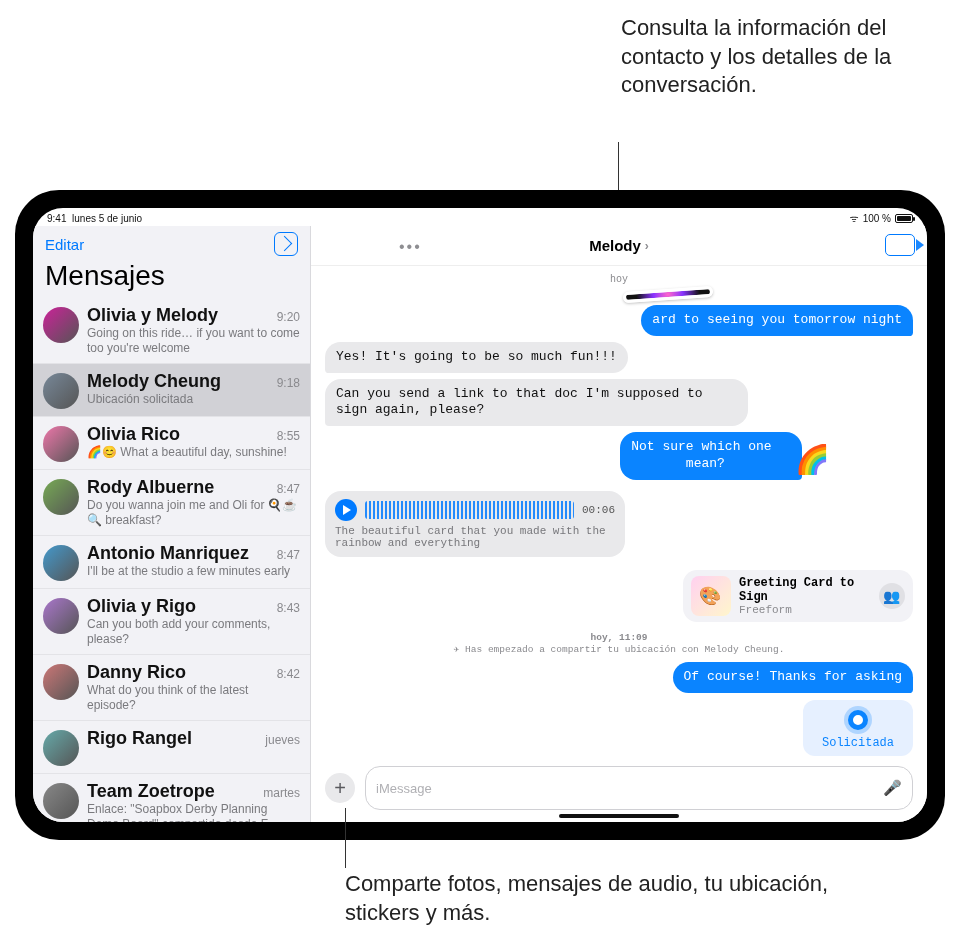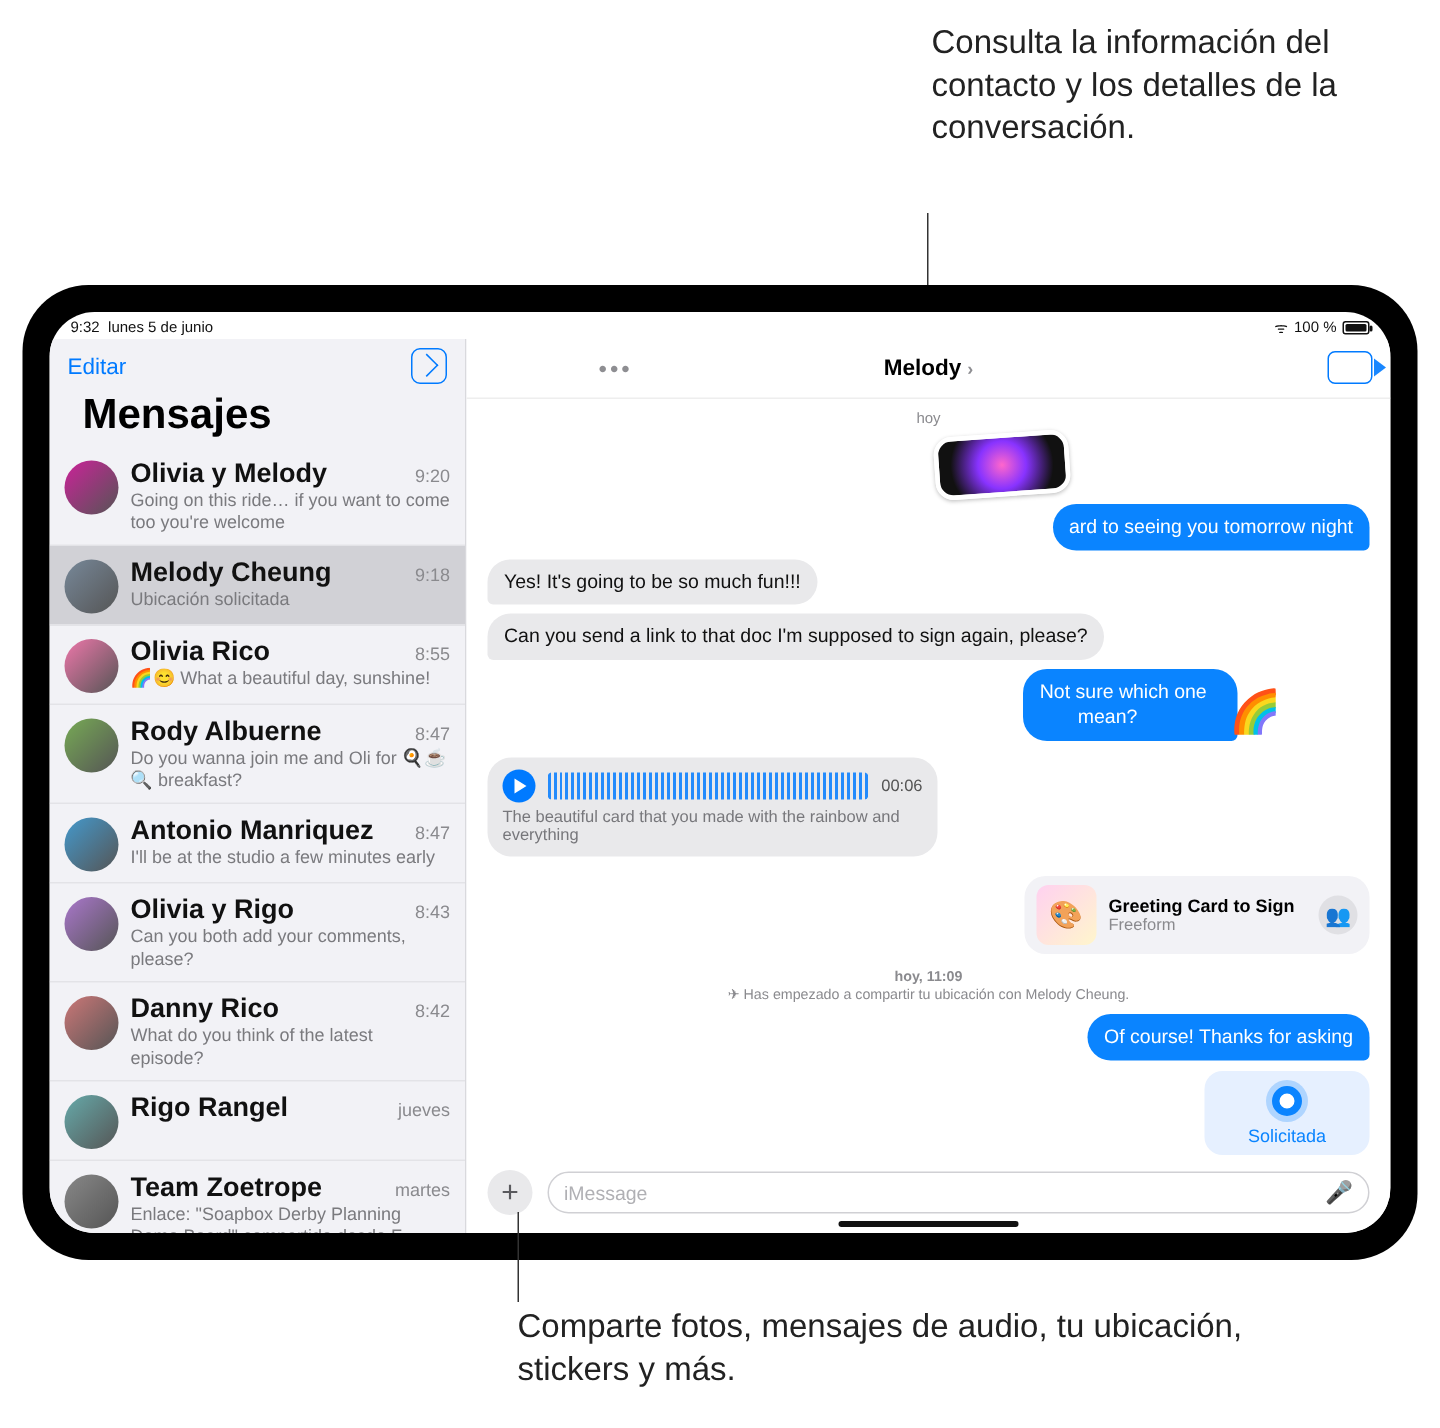--- a/index.html
+++ b/index.html
@@ -64,21 +64,21 @@
     flex-direction: column;
   }
   .sb-top {
     display:flex; justify-content:space-between; align-items:center;
     padding: 6px 12px 2px 12px;
     gap: 36px;
   }
   .sb-edit { color:#007aff; font-size:15px; }
   .sb-compose { width:24px;height:24px;border:1.5px solid #007aff;border-radius:6px;position:relative; }
   .sb-compose::after { content:""; position:absolute; width:10px;height:10px;border-top:1.5px solid #007aff;border-right:1.5px solid #007aff; transform:rotate(45deg); top:5px; left:4px;}
-  .sb-title { font-size:28px; font-weight:700; padding: 2px 12px 6px 12px; margin-left: 10px; }
+  .sb-title { font-size:28px; font-weight:400; padding: 2px 12px 6px 12px; }
   .conv-list { flex:1; overflow:hidden; }
   .conv {
     display:flex; gap:8px; padding:7px 10px 7px 10px;
     border-bottom: 0.5px solid #e3e3e7;
     cursor:pointer;
   }
   .conv.selected { background:#d1d1d6; }
   .avatar {
     width:36px;height:36px;border-radius:50%;
     background:linear-gradient(135deg,#bbb,#888);
@@ -108,21 +108,21 @@
     border-bottom: 0.5px solid #eee;
   }
   .chat-title { font-size:15px; font-weight:600; display:flex; align-items:center; gap:4px; }
   .chev { font-size:12px; color:#8e8e92; }
   .more-dots { position:absolute; left:88px; top:12px; color:#8e8e92; font-size:16px; letter-spacing:2px;}
   .facetime { position:absolute; right:12px; top:8px; width:30px;height:22px;border:1.8px solid #007aff;border-radius:5px; }
   .facetime::after { content:""; position:absolute; right:-10px; top:4px; width:0;height:0;border-top:6px solid transparent;border-bottom:6px solid transparent;border-left:8px solid #007aff; opacity:0.9;}
   .messages {
     flex:1; overflow:hidden; padding:6px 14px 4px 14px;
     font-size:13px;
-    display:flex; flex-direction:column;
+    display:flex; flex-direction:column;font-family:Liberation Mono, monospace;
   }
   .daylabel { text-align:center; font-size:10px; color:#8a8a8e; margin:2px 0 4px; }
   .bubble {
     max-width:62%;
     padding:7px 11px;
     border-radius:16px;
     margin:3px 0;
     line-height:1.3;
   }
   .from-me { align-self:flex-end; background:#0a84ff; color:#fff; border-bottom-right-radius:4px; }
@@ -179,42 +179,42 @@
   .composer {
     display:flex; align-items:center; gap:10px;
     padding:6px 14px 12px 14px;
   }
   .plus-btn {
     width:30px;height:30px;border-radius:50%;background:#e9e9eb;
     display:flex;align-items:center;justify-content:center;
     color:#5a5a5e;font-size:20px;font-weight:300;
   }
   .input {
-    flex:1; height:28px;border-radius:15px;background:#fff;border:1px solid #d0d0d4;
+    flex:1; height:44px;border-radius:15px;background:#fff;border:1px solid #d0d0d4;
     display:flex;align-items:center;justify-content:space-between;padding:0 10px;
     font-size:13px;color:#b0b0b4;
   }
   .mic { color:#999; font-size:15px; }
   .home-ind { position:absolute; bottom:4px; left:50%; transform:translateX(-50%); width:120px;height:4px;background:#111;border-radius:3px; }
   .batt { display:inline-block; width:18px;height:9px;border:1px solid #111;border-radius:2px;position:relative;}
   .batt::after{content:"";position:absolute;right:-3px;top:2px;width:2px;height:4px;background:#111;border-radius:1px;}
   .batt-fill{position:absolute;left:1px;top:1px;bottom:1px;right:1px;background:#111;border-radius:1px;}
 </style>
 </head>
 <body>
 
 <div class="callout" style="left:621px; top:14px; width:320px;">Consulta la información del contacto y los detalles de la conversación.</div>
 <div class="callout-line" style="left:618px; top:142px; width:1px; height:86px;"></div>
 
 <div class="ipad">
   <div class="ipad-screen">
 
     <div class="status-bar">
       <div>
-        <span>9:32</span>
+        <span>9:41</span>
         &nbsp;<span>lunes 5 de junio</span>
       </div>
       <div class="status-right">
         <span>ᯤ</span>
         <span>100 %</span>
         <span class="batt">
             <span class="batt-fill"></span>
           </span>
       </div>
     </div>

